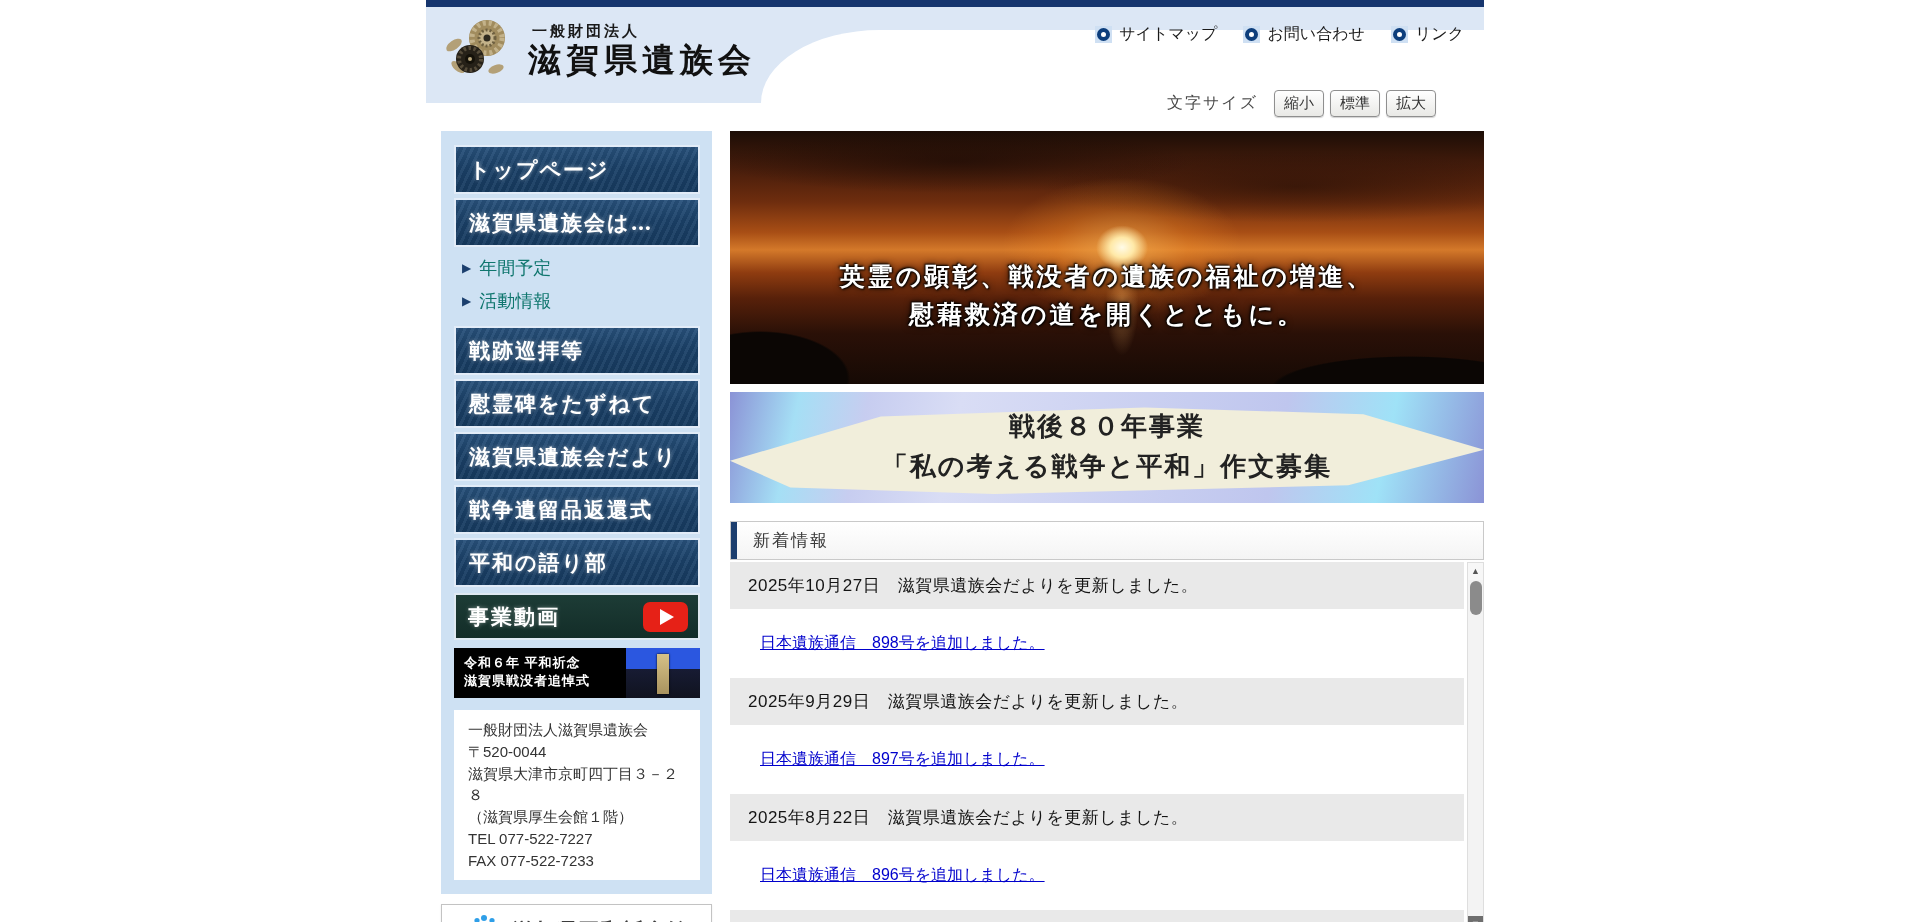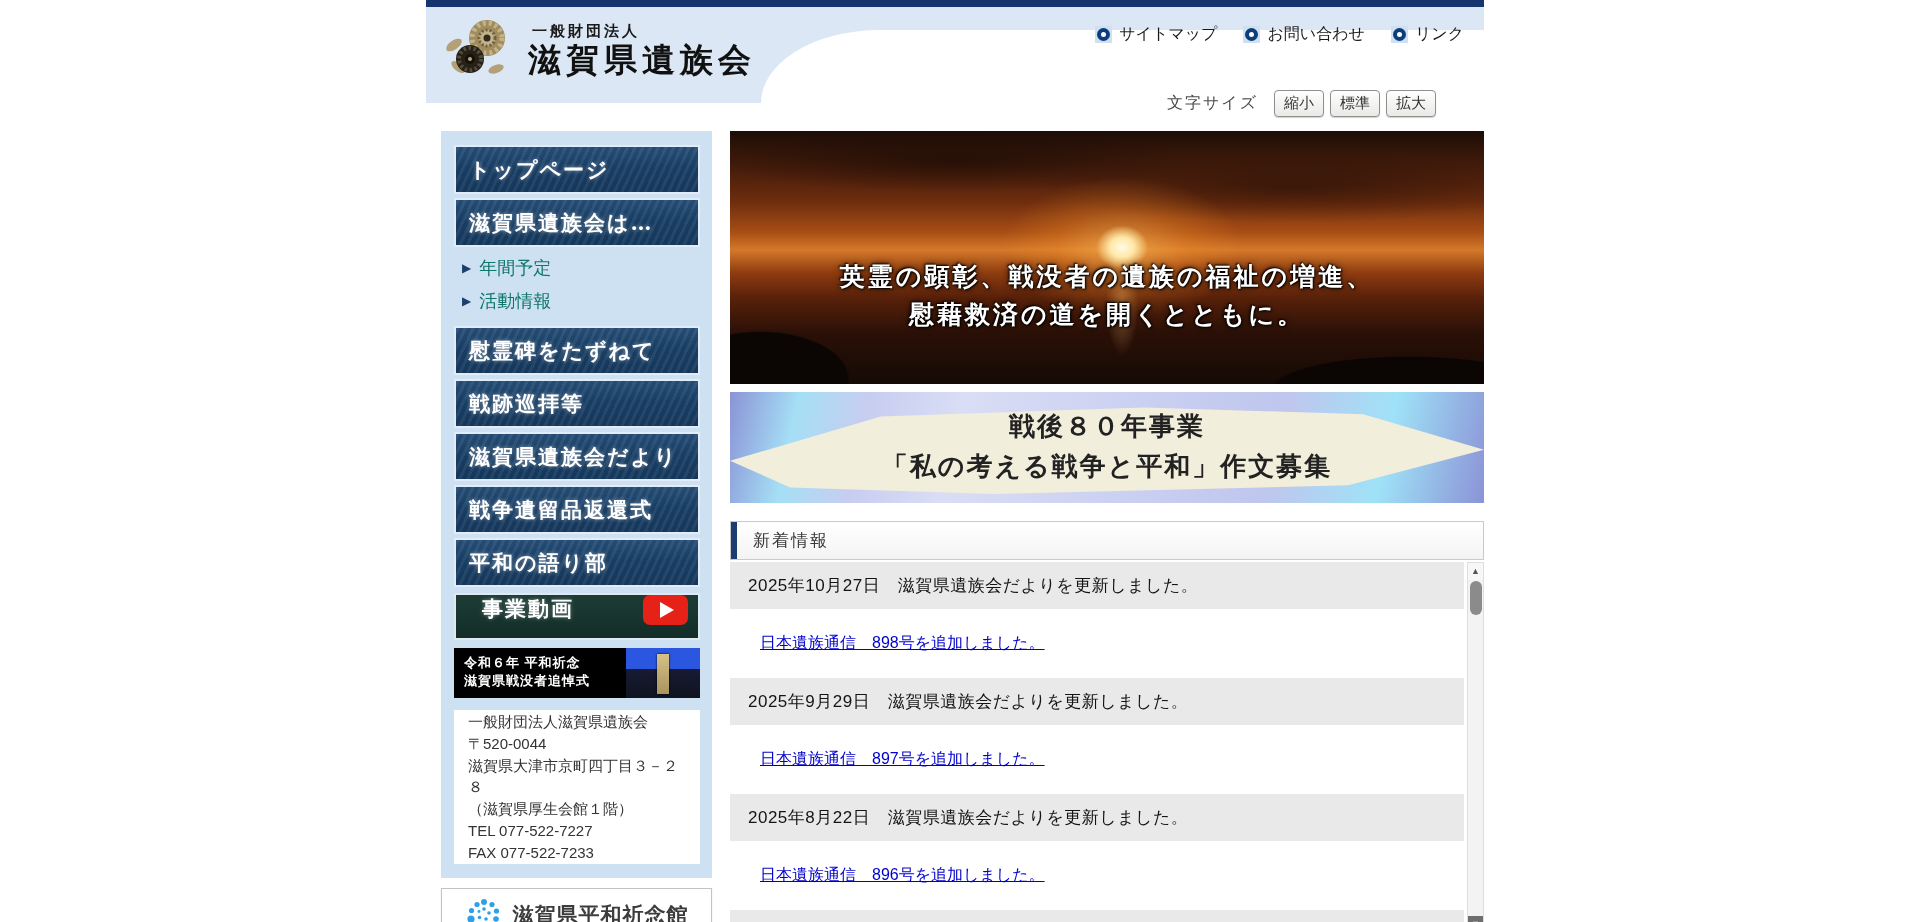--- a/index.html
+++ b/index.html
@@ -43,38 +43,38 @@
   .mbtn::after { content:""; position:absolute; inset:0;
     background:repeating-linear-gradient(115deg, rgba(255,255,255,.05) 0 3px, rgba(0,0,0,.06) 3px 7px); }
   .mbtn .t { position:relative; z-index:1; color:#ffffff; font-size:21px; letter-spacing:2px;
     font-family:"DejaVu Serif","Liberation Serif",serif; font-weight:600;
     text-shadow:0 0 4px rgba(255,255,255,.45); }
   .subwrap { margin:9px 0 13px 8px; }
   .msub { display:flex; align-items:center; gap:8px; text-decoration:none; cursor:pointer;
     margin-bottom:9px; }
   .msub .tri { color:#1b3f6e; font-size:12px; }
   .msub .t { color:#0f766e; font-size:18px; }
-  .video-btn { display:flex; align-items:flex-start; justify-content:space-between; height:47px;
+  .video-btn { display:flex; align-items:center; justify-content:space-between; height:47px;
     margin-top:6px; margin-bottom:8px; text-decoration:none; cursor:pointer;
-    border:2px solid #dfe9f2; padding:0 10px 0 26px;
+    border:2px solid #dfe9f2; padding:0 10px 0 12px;
     background:linear-gradient(180deg,#1d3c36 0%,#132d28 100%); }
   .video-btn .t { color:#fff; font-size:21px; letter-spacing:2px; font-weight:600;
     font-family:"DejaVu Serif","Liberation Serif",serif; text-shadow:0 0 4px rgba(255,255,255,.4); }
   .yt { width:45px; height:30px; background:#e62117; border-radius:7px; position:relative; }
   .yt::after { content:""; position:absolute; left:17px; top:7px;
     border-left:14px solid #ffffff; border-top:8px solid transparent; border-bottom:8px solid transparent; }
   .memorial { display:flex; height:50px; margin-bottom:12px; text-decoration:none; cursor:pointer;
     background:#000; overflow:hidden; }
   .memorial .txt { flex:1; color:#fff; font-weight:bold; font-size:13px; line-height:1.4;
     padding:6px 0 0 10px; letter-spacing:1px; }
   .memorial .pic { width:74px; position:relative; flex:none;
     background:linear-gradient(180deg,#2b57e0 0%,#2b57e0 42%,#171b33 43%,#10131f 100%); }
   .memorial .pic::after { content:""; position:absolute; left:31px; top:6px; width:12px; height:40px;
     background:linear-gradient(180deg,#d6c187,#a9935f); box-shadow:0 0 2px #000; }
-  .contact { background:#ffffff; padding:1px 14px; margin-bottom:8px; }
+  .contact { background:#ffffff; padding:9px 14px; margin-bottom:8px; }
   .contact div { font-size:15px; color:#333; line-height:1.45; }
   .peace-hall { margin-top:10px; height:53px; background:#ffffff; border:1px solid #c3c3c3;
     display:flex; align-items:center; justify-content:center; gap:10px; text-decoration:none; cursor:pointer;
     box-shadow:0 1px 2px rgba(0,0,0,.08); }
   .peace-hall .t { font-size:21px; font-weight:bold; color:#3c3c3c; letter-spacing:1px; }
 
   
   .hero { position:relative; width:754px; height:253px; overflow:hidden; margin-bottom:8px;
     background:
       radial-gradient(26px 22px at 52% 46%, #fffbe8 0%, #ffe9a8 45%, rgba(255,210,120,0) 100%),
@@ -181,22 +181,22 @@
             <div class="subwrap">
               <a class="msub">
                 <span class="tri">▶</span>
                 <span class="t">年間予定</span>
               </a>
               <a class="msub">
                 <span class="tri">▶</span>
                 <span class="t">活動情報</span>
               </a>
             </div>
+            <a class="mbtn"><span class="t">戦跡巡拝等</span></a>
             <a class="mbtn"><span class="t">慰霊碑をたずねて</span></a>
-            <a class="mbtn"><span class="t">戦跡巡拝等</span></a>
             <a class="mbtn"><span class="t">滋賀県遺族会だより</span></a>
             <a class="mbtn"><span class="t">戦争遺留品返還式</span></a>
             <a class="mbtn"><span class="t">平和の語り部</span></a>
           </div>
 
         <a class="video-btn">
           <span class="t">事業動画</span>
           <span class="yt"></span>
         </a>
 

